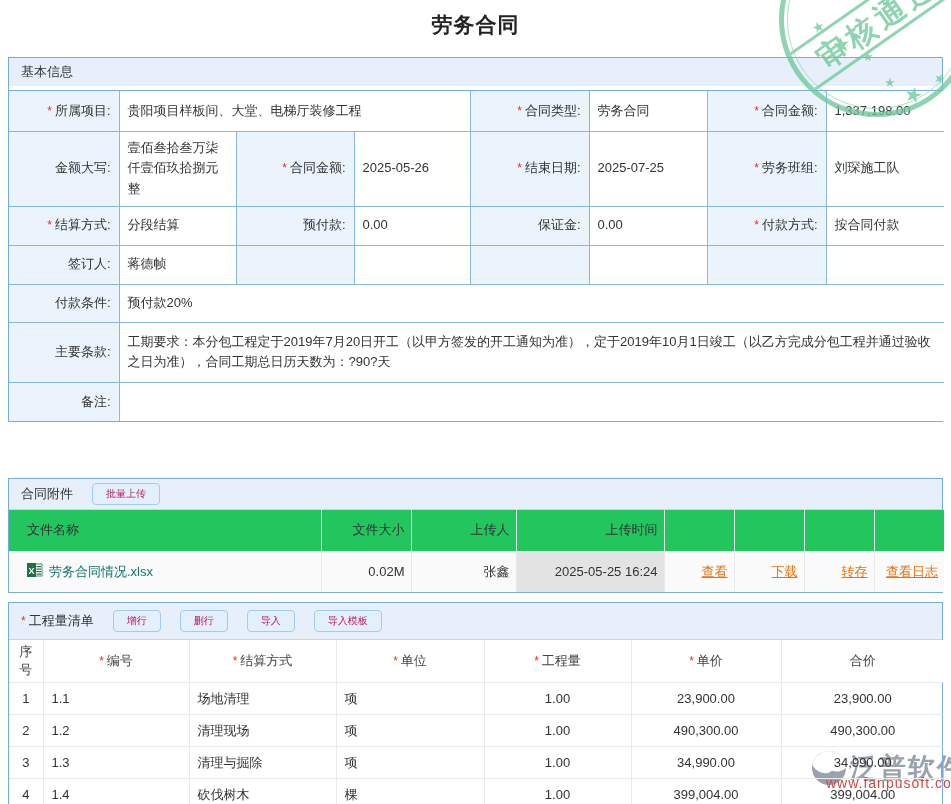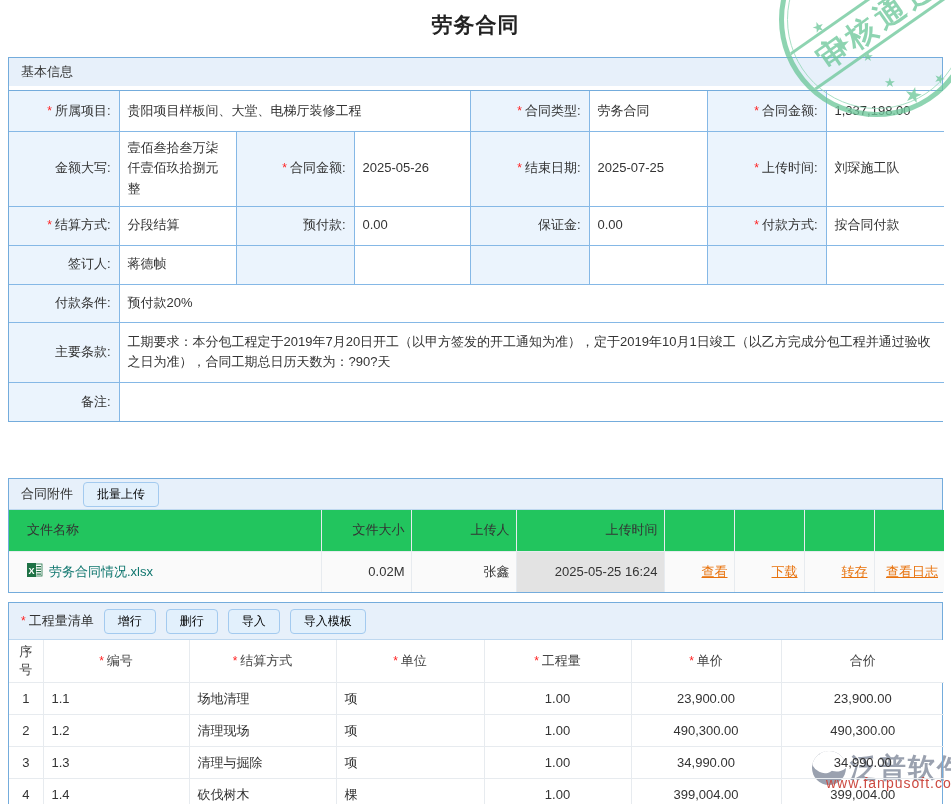--- a/index.html
+++ b/index.html
@@ -36,23 +36,23 @@
     border:1px solid #85B8E6; padding:3px 8px; font-size:13px;
     overflow:hidden; word-break:break-all; line-height:1.55;
   }
   .basic td.lbl { background:#EBF4FD; text-align:right; white-space:nowrap; }
   .basic td.val { background:#fff; text-align:left; }
 
   
   #attach-section { top:478px; }
   #attach-section .sec-bar { height:31px; border-bottom:1px solid #BFD8EF; }
   .btn {
-    display:inline-block; margin-left:10px; padding:3px 13px;
+    display:inline-block; margin-left:19px; padding:3px 13px;
     background:#E2F0FC; border:1px solid #A3CAEF; border-radius:4px;
-    color:#000000; font-size:12px; cursor:pointer; white-space:nowrap;
+    color:#be185d; font-size:10px; cursor:pointer; white-space:nowrap;
   }
   .attach td, .attach th {
     border:1px solid #E7EBEF; font-weight:normal; font-size:13px;
     padding:3px 6px; text-align:right; color:#333;
   }
   .attach thead tr { height:41px; background:#22c55e; }
   .attach tbody tr { height:41px; background:#FAFAFA; }
   .attach th.first, .attach td.first { text-align:left; padding-left:18px; }
   .attach td.time-cell { background:#E3E3E3;margin-left:16px; }
   .orange { color:#E8720C; }
@@ -168,21 +168,21 @@
       <td class="lbl"><span class="star">*</span><span>合同金额:</span></td>
       <td class="val">1,337,198.00</td>
     </tr>
     <tr style="height:75px">
       <td class="lbl"><span>金额大写:</span></td>
       <td class="val">壹佰叁拾叁万柒仟壹佰玖拾捌元整</td>
       <td class="lbl"><span class="star">*</span><span>合同金额:</span></td>
       <td class="val">2025-05-26</td>
       <td class="lbl"><span class="star">*</span><span>结束日期:</span></td>
       <td class="val">2025-07-25</td>
-      <td class="lbl"><span class="star">*</span><span>上传时间:</span></td>
+      <td class="lbl"><span class="star">*</span><span>劳务班组:</span></td>
       <td class="val">刘琛施工队</td>
     </tr>
     <tr style="height:39px">
       <td class="lbl"><span class="star">*</span><span>结算方式:</span></td>
       <td class="val">分段结算</td>
       <td class="lbl"><span>预付款:</span></td>
       <td class="val">0.00</td>
       <td class="lbl"><span>保证金:</span></td>
       <td class="val">0.00</td>
       <td class="lbl"><span class="star">*</span><span>付款方式:</span></td>

